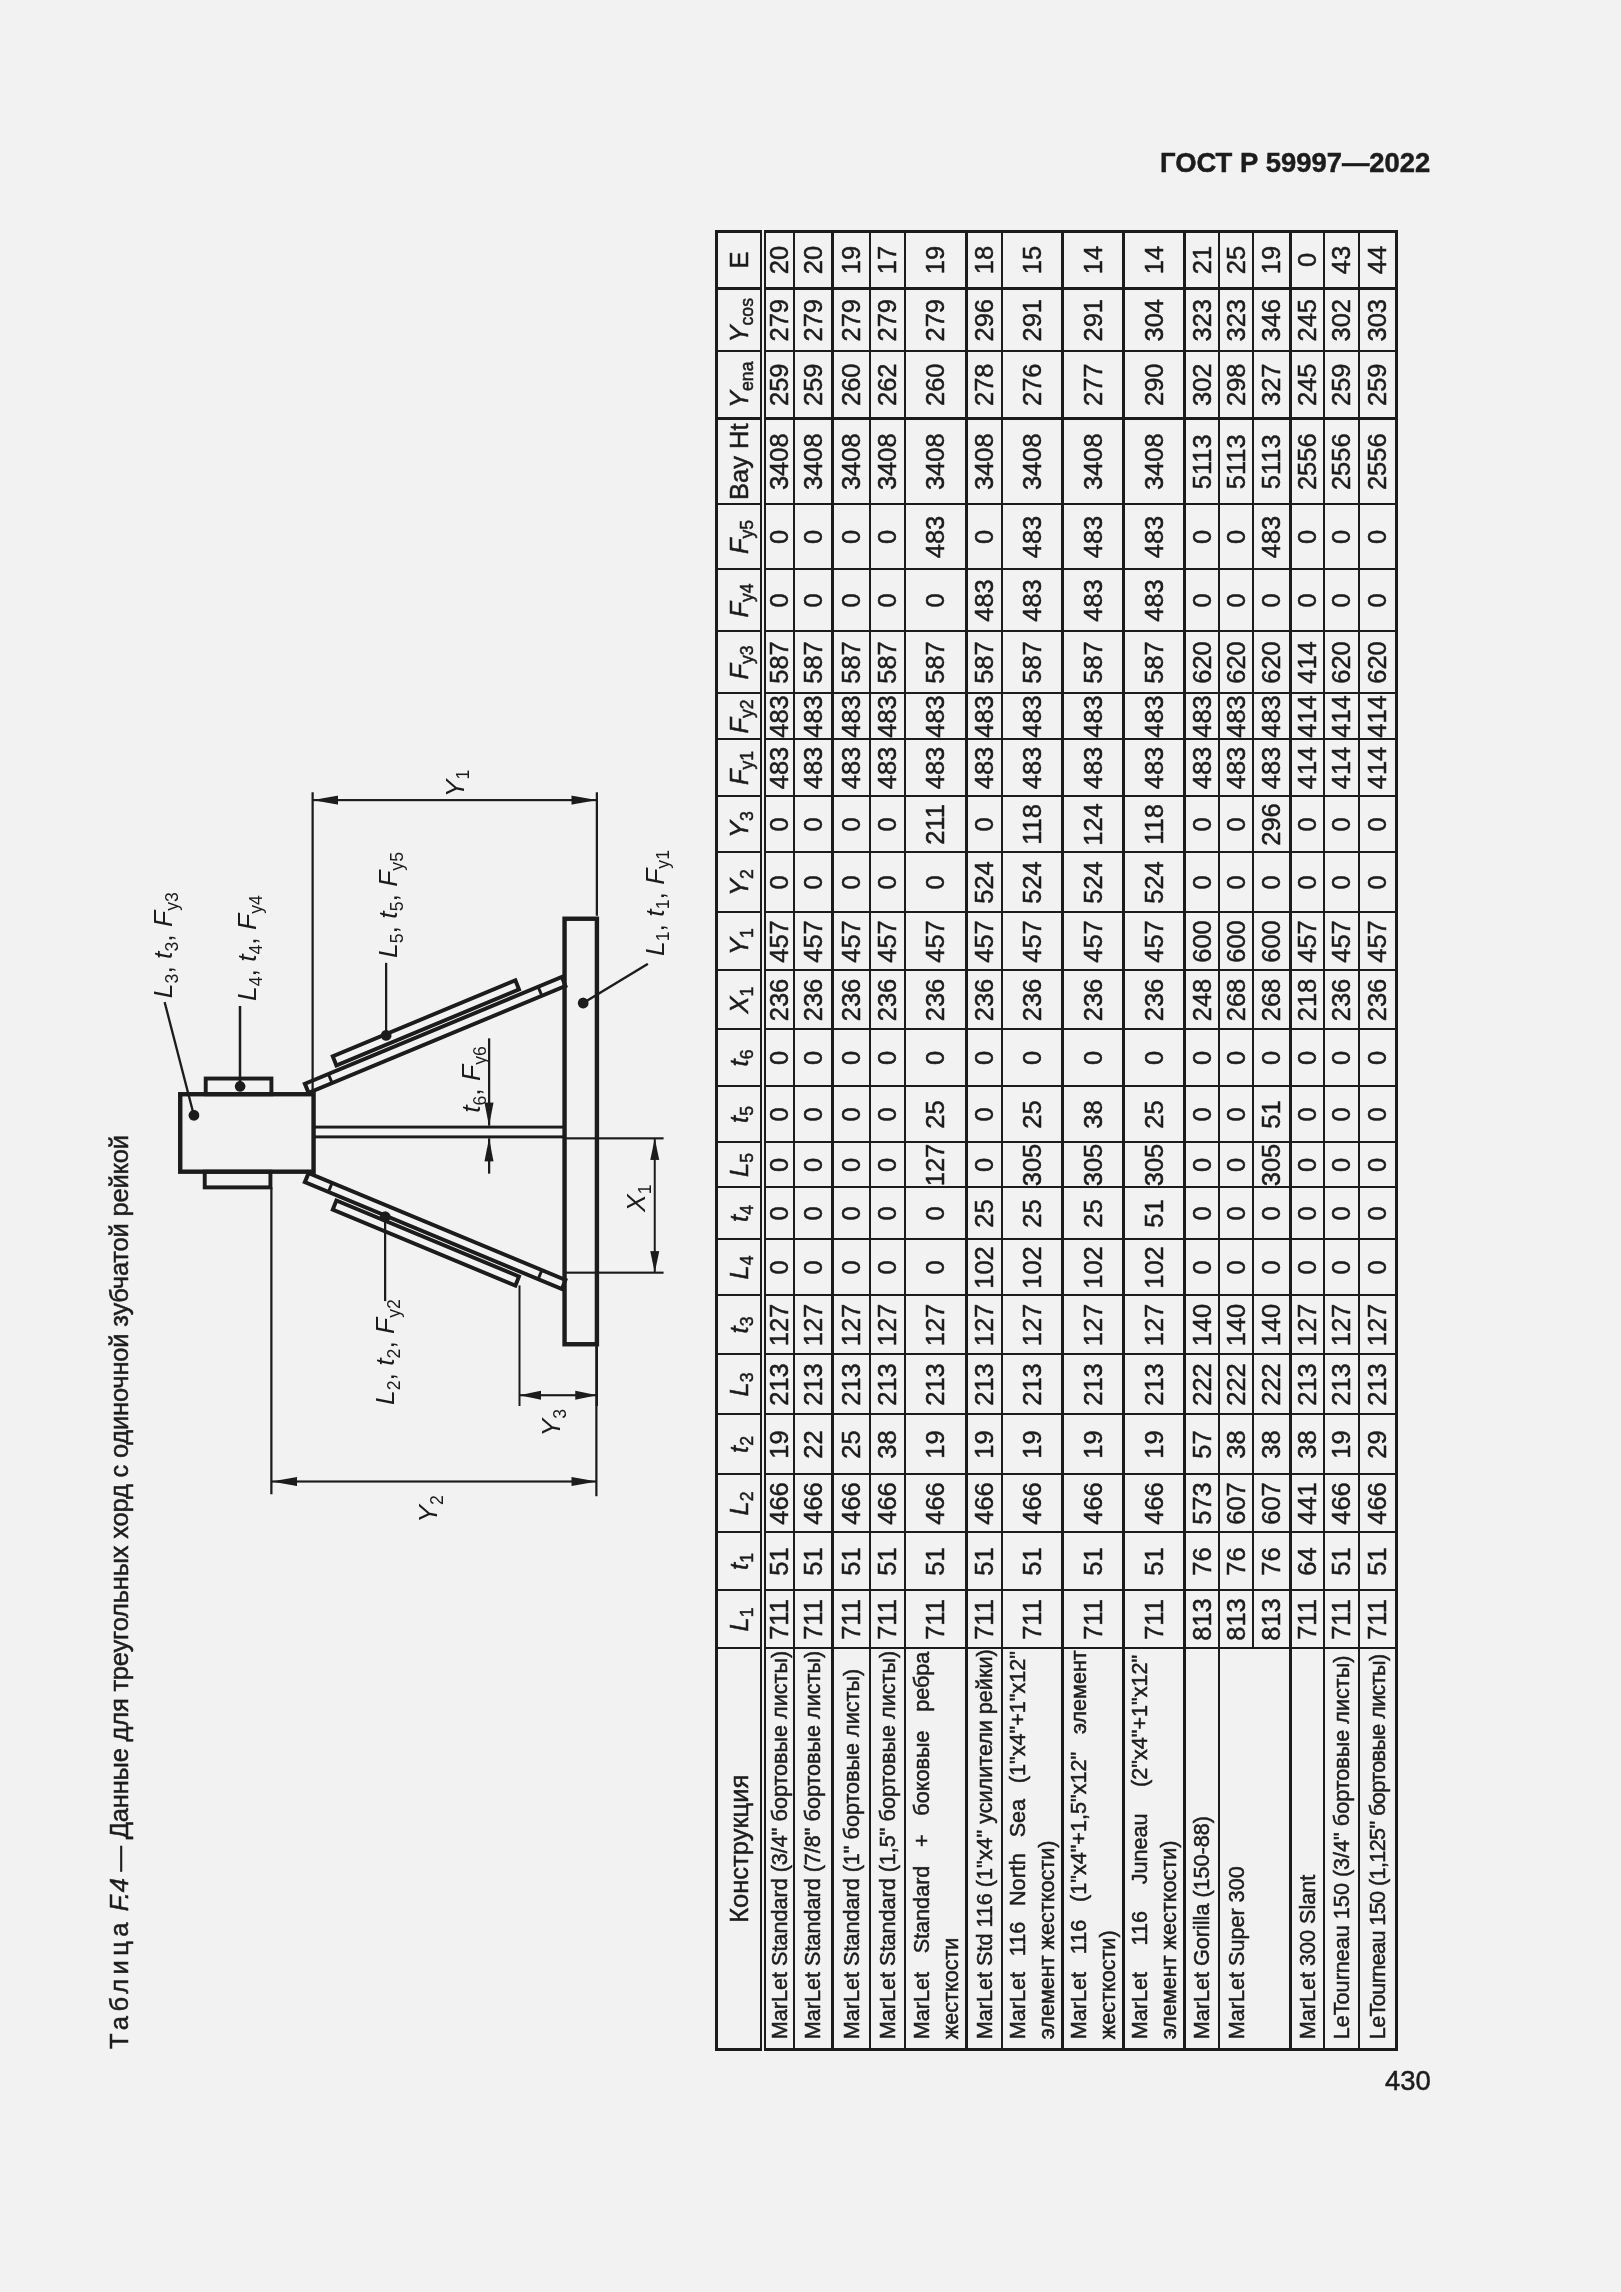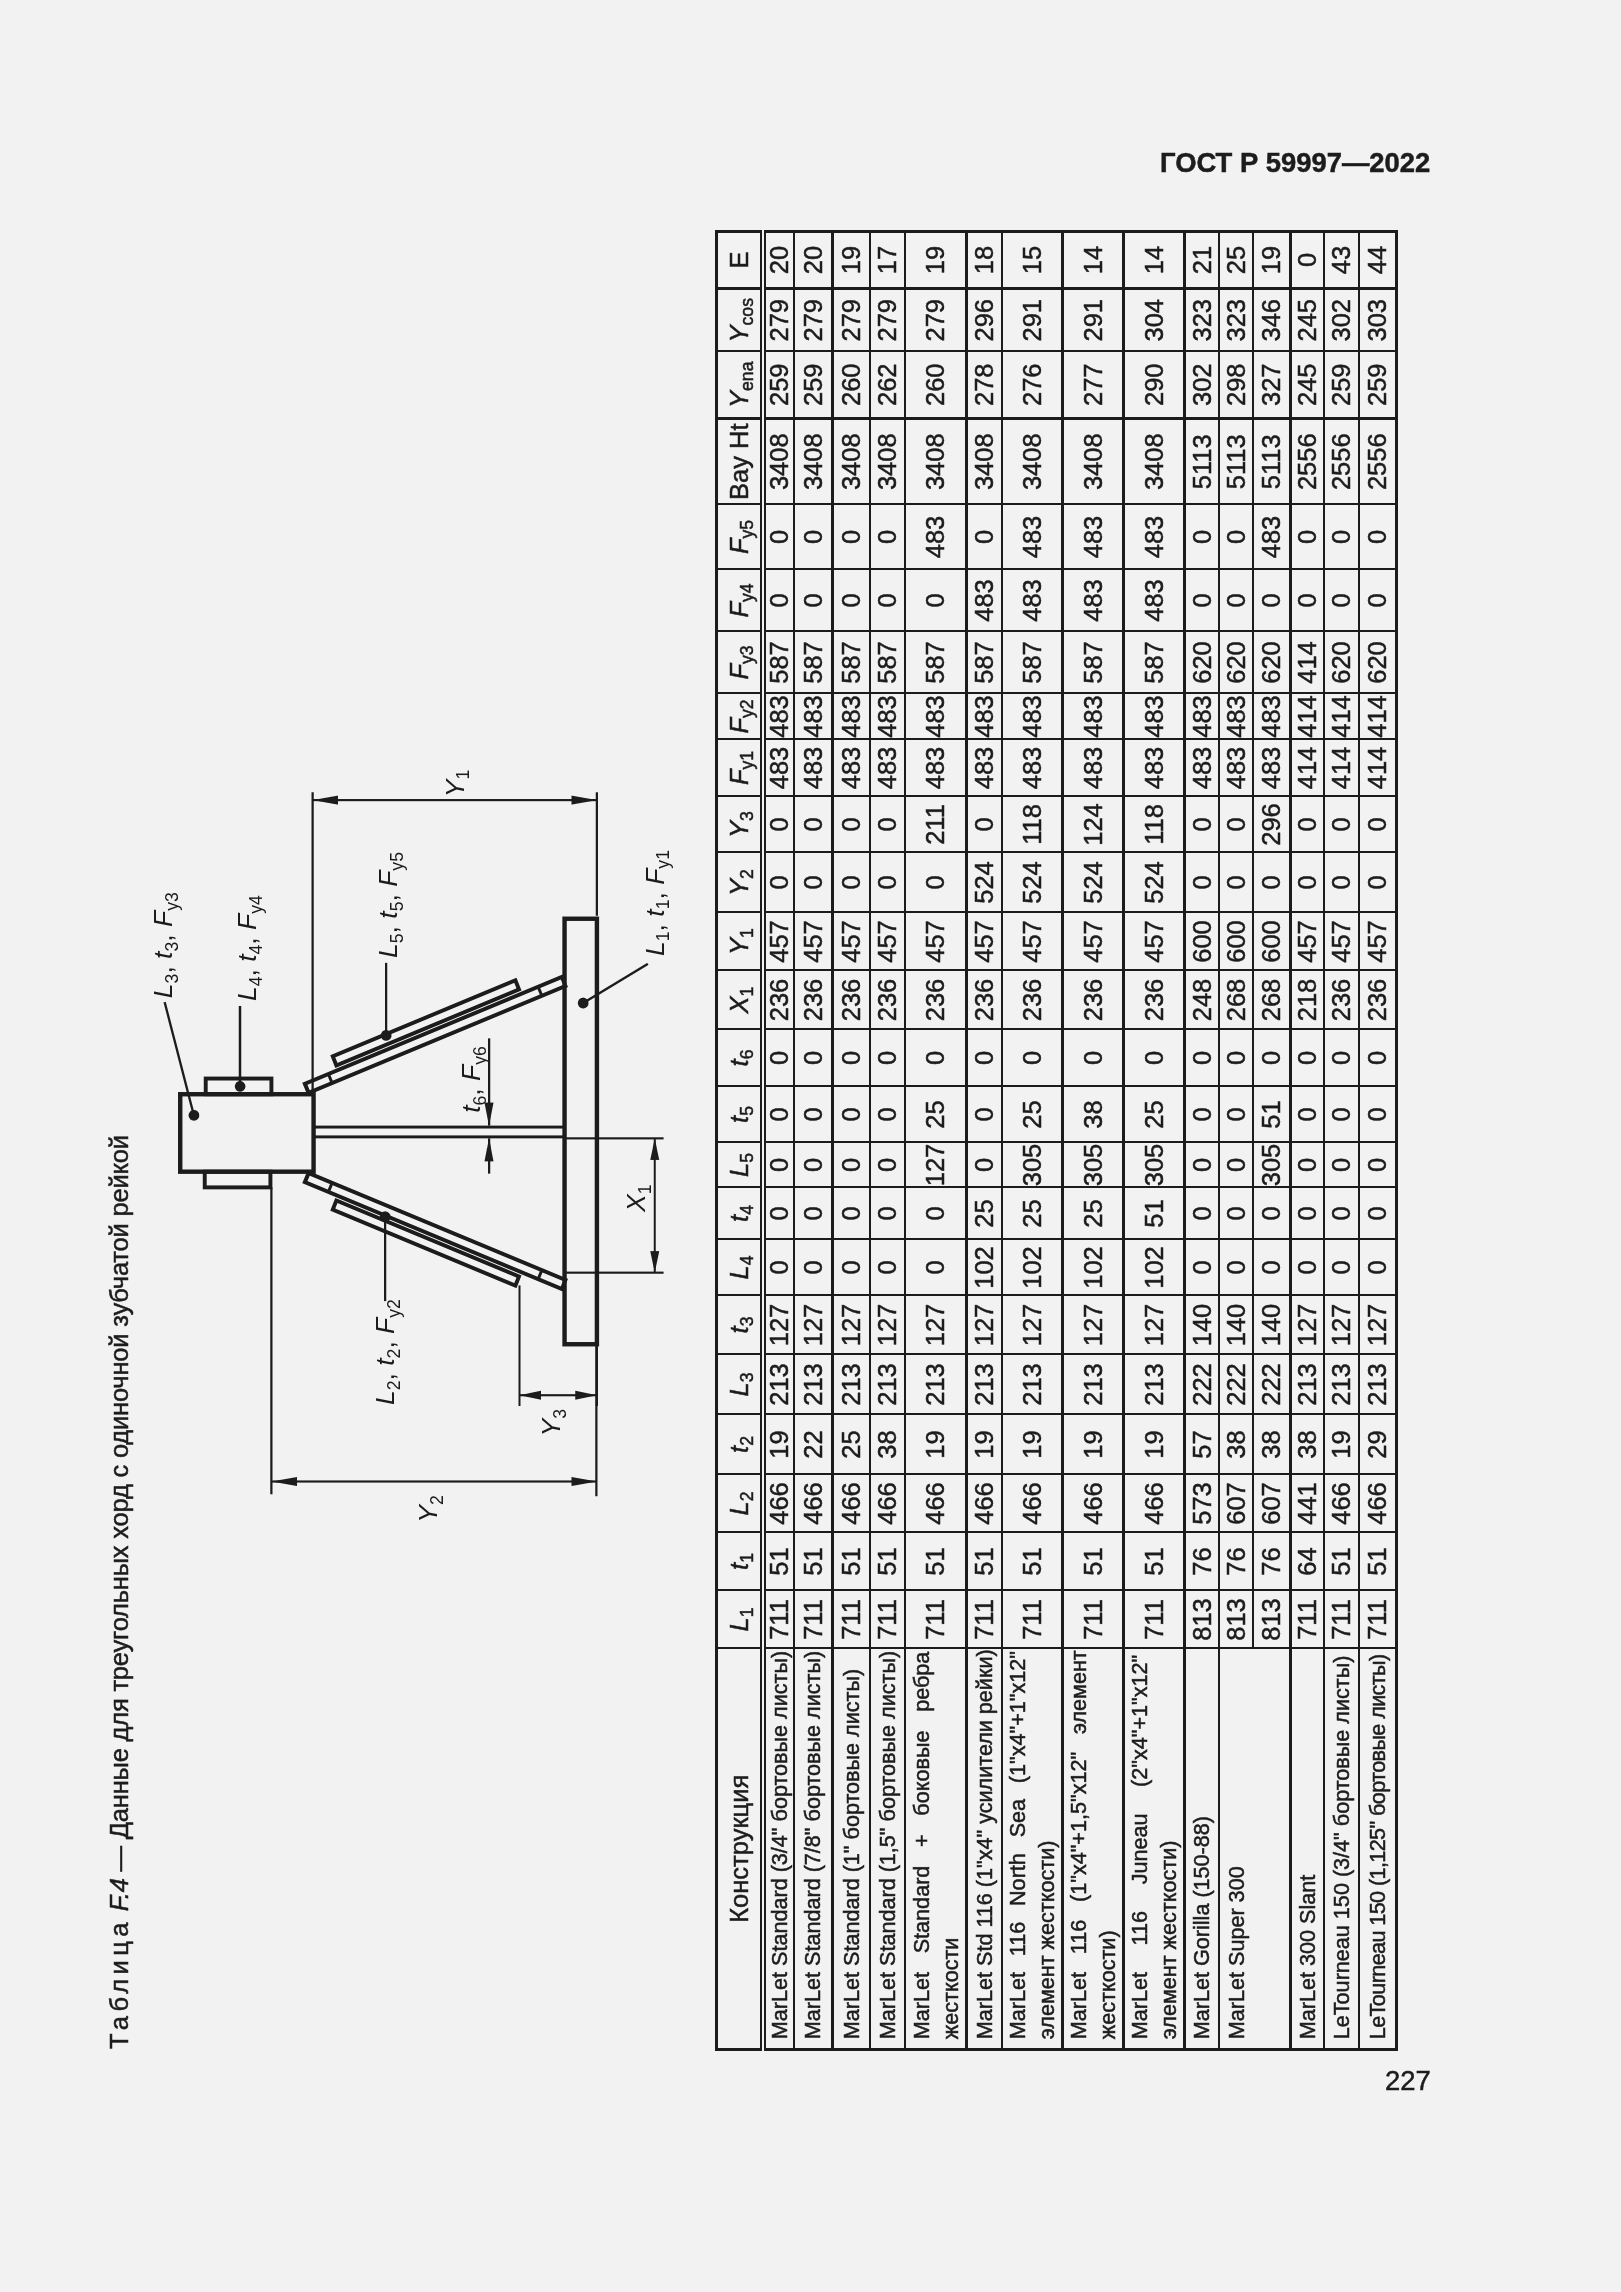--- a/index.html
+++ b/index.html
@@ -27,21 +27,21 @@
 table.dt tr.bt3 > td { border-top-width:2.9px; }
 table.dt tr.bt4 > td { border-top-width:3.9px; }
 sub { font-size:17.6px; vertical-align:baseline; position:relative; top:5.9px; line-height:0; }
 th i, td i { font-style:italic; }
 </style></head>
 <body>
 <div id="page">
 
 <div id="hdr">ГОСТ Р 59997—2022</div>
 
-<div id="pageno">227</div>
+<div id="pageno">430</div>
 
 <div id="rot">
 
 <div id="title"><span class="sp">Таблица</span> <i>F.4</i> — Данные для треугольных хорд с одиночной зубчатой рейкой</div>
 
 <svg width="902" height="608" viewBox="700 90 920 620" style="position:absolute;left:686px;top:88px">
 
 <rect x="1144" y="184" width="79" height="136" fill="none" stroke="#1c1c1c" stroke-width="4.5"></rect>
 
 <rect x="1223" y="210" width="16" height="67" fill="none" stroke="#1c1c1c" stroke-width="4"></rect>

